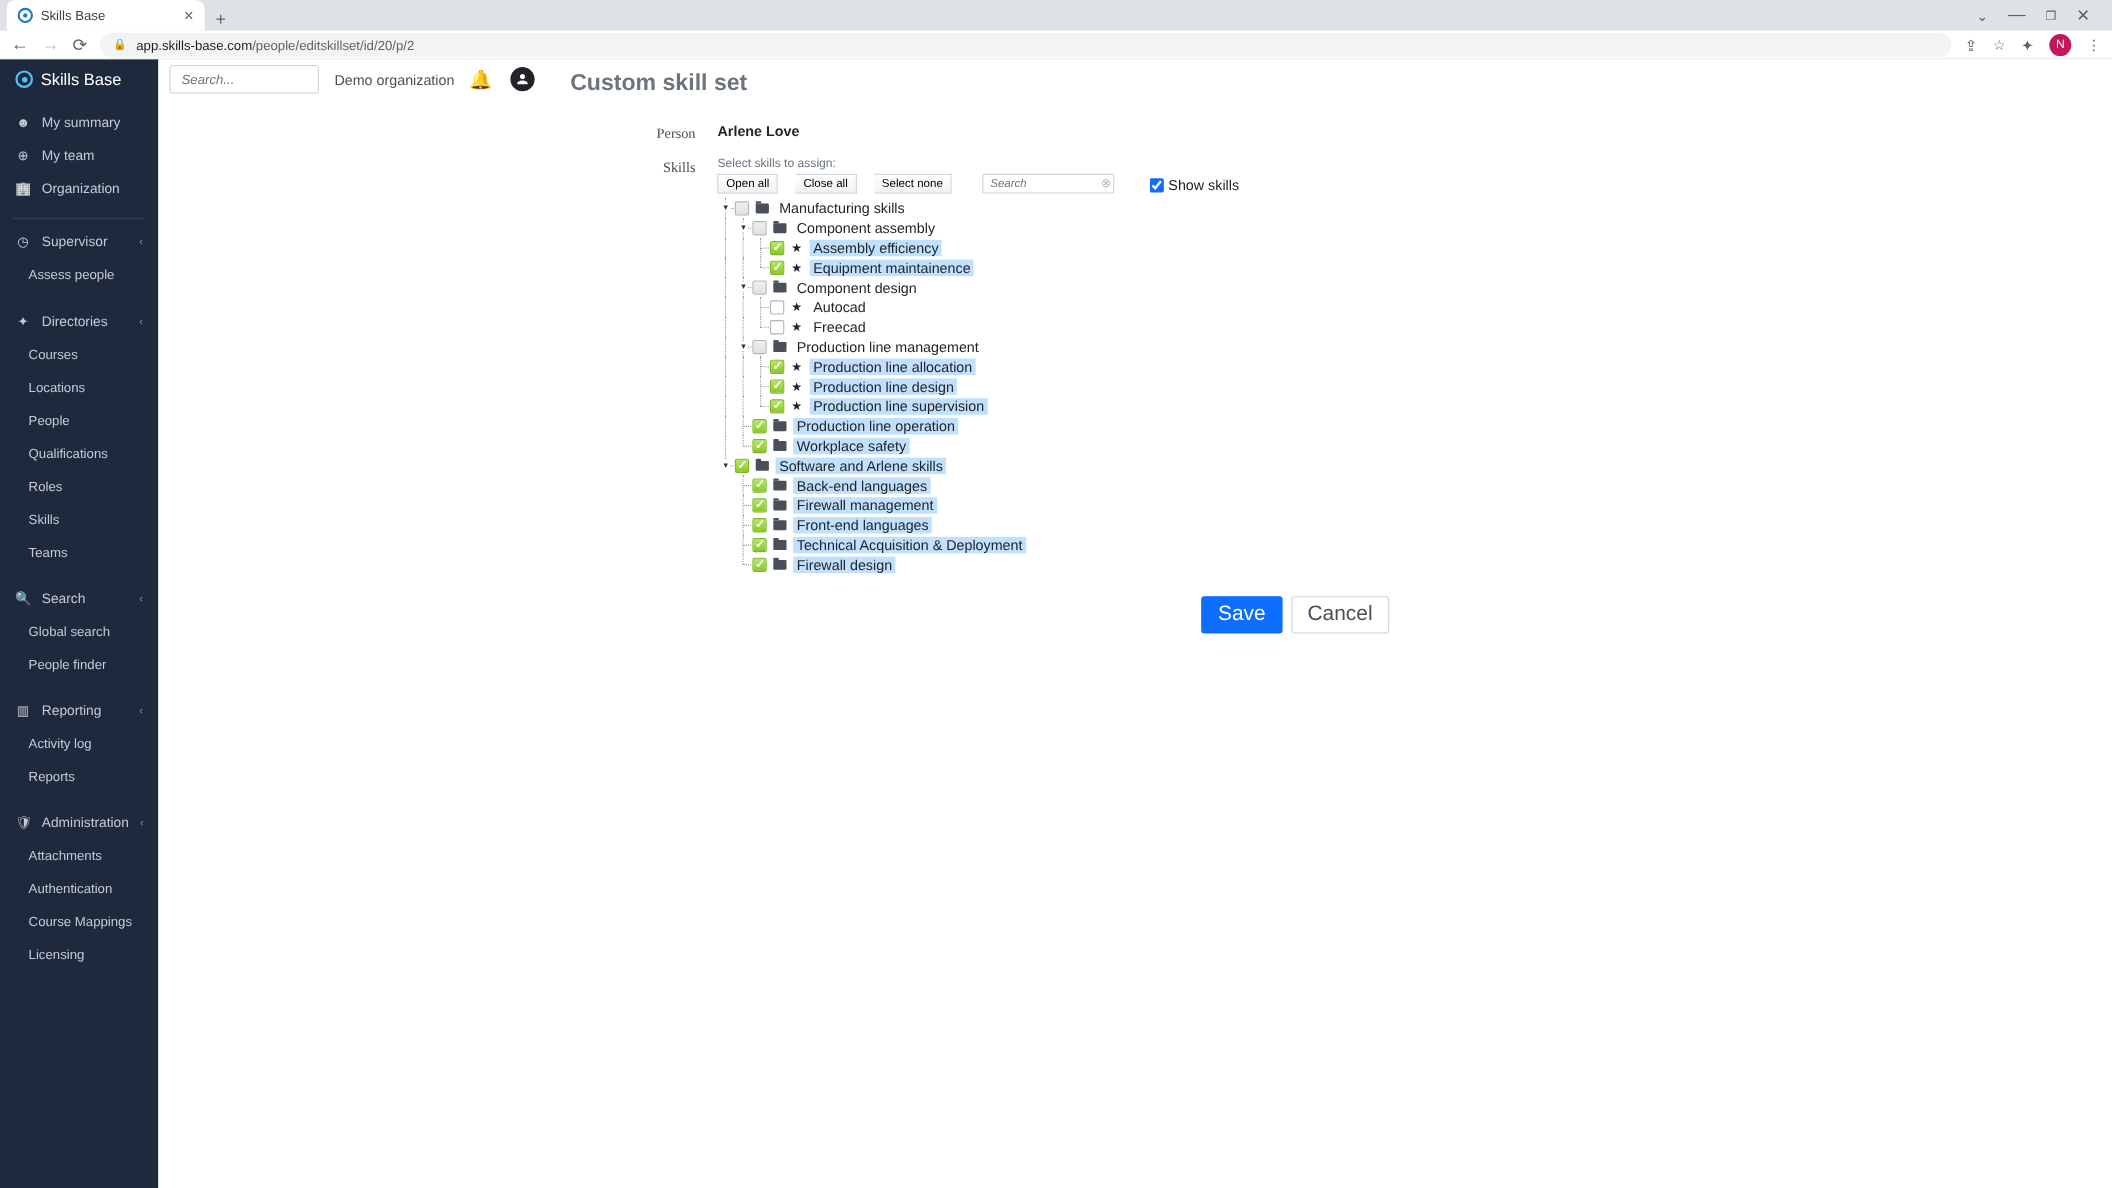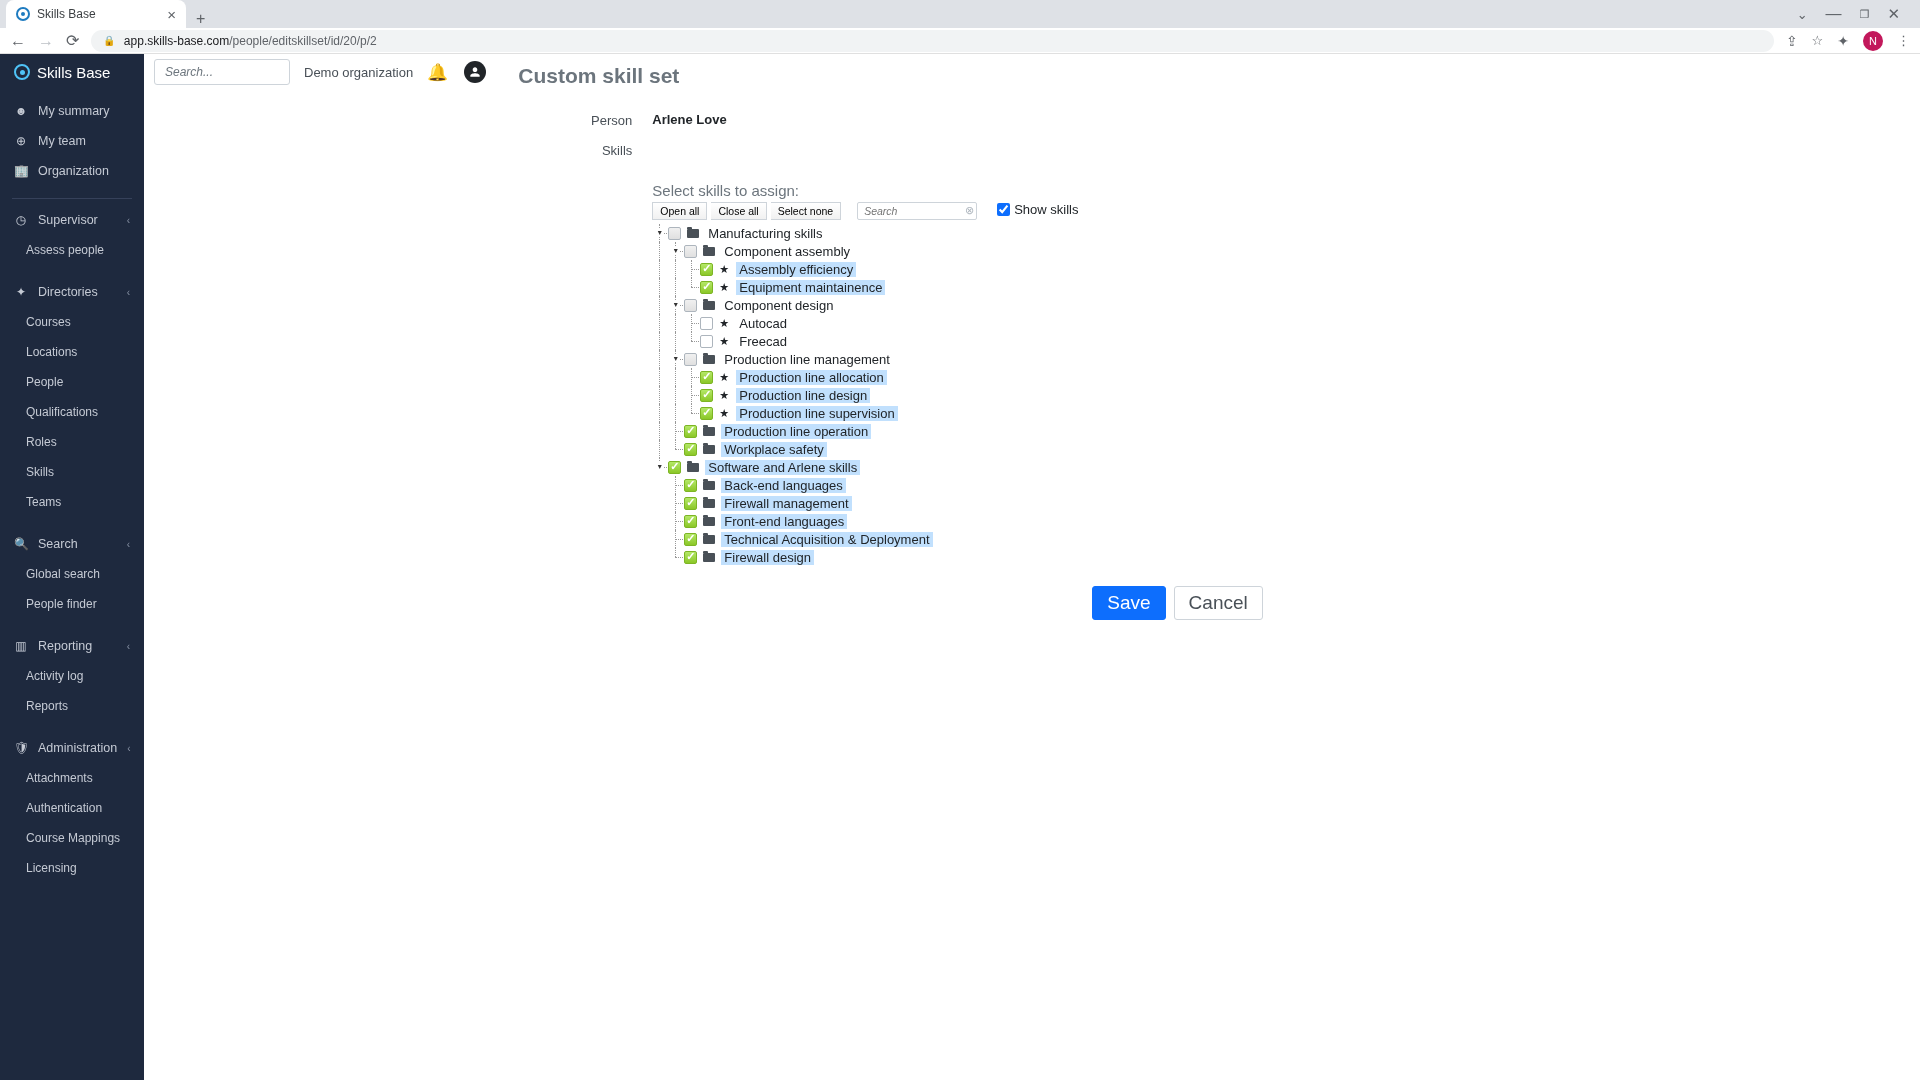--- a/index.html
+++ b/index.html
@@ -45,25 +45,25 @@
 .org-name { font-size: 13px; color: #495057; }
 .top-right { margin-left: auto; display: flex; align-items: center; gap: 16px; padding-right: 10px; }
 .bell { font-size: 17px; color: #212529; }
 .user-circle { width: 22px; height: 22px; border-radius: 50%; background: #212529; display: flex; align-items: center; justify-content: center; }
 .user-circle svg { width: 14px; height: 14px; fill: #fff; }
 
 .content { padding: 10px 12px; }
 h1.page-title { font-size: 21px; font-weight: 600; color: #6c757d; margin-bottom: 24px; }
 
 .form-row { display: flex; margin-bottom: 14px; align-items: flex-start; }
-.form-label { width: 134px; text-align: right; padding-right: 20px; font-size: 13px; color: #495057; padding-top: 1px; }
+.form-label { width: 134px; text-align: right; padding-right: 20px; font-size: 13px; color: #495057; padding-top: 1px; font-family: Liberation Serif, serif; }
 .form-value { font-size: 13px; color: #212529; font-weight: 600; }
 
-.skills-controls { display: flex; align-items: flex-start; gap: 4px; margin-bottom: 2px; }
-.skills-hint { font-size: 15px; color: #6c757d; margin-bottom: 3px; margin-top: 40px; }
+.skills-controls { display: flex; align-items: flex-end; gap: 16px; margin-bottom: 2px; }
+.skills-hint { font-size: 11px; color: #6c757d; margin-bottom: 3px; }
 .btn-small { font-size: 10.5px; padding: 2px 7px; border: 1px solid #ced4da; background: linear-gradient(#fff,#f1f1f1); cursor: pointer; }
 .btn-small + .btn-small { border-left: none; }
 .tree-search { width: 120px; height: 18px; border: 1px solid #ced4da; border-radius: 2px; padding: 0 18px 0 6px; font-size: 10.5px; font-style: italic; color: #6c757d; margin-left: 6px; position: relative; }
 .tree-search-wrap { position: relative; margin-left: 6px; }
 .tree-search-clear { position: absolute; right: 3px; top: 2px; font-size: 11px; color: #adb5bd; }
 .show-skills { display: flex; align-items: center; gap: 4px; margin-left: 16px; font-size: 13px; color: #212529; }
 .show-skills input { accent-color: #0d6efd; }
 
 
 .tree { margin-top: 4px; font-size: 13px; color: #212529; }

